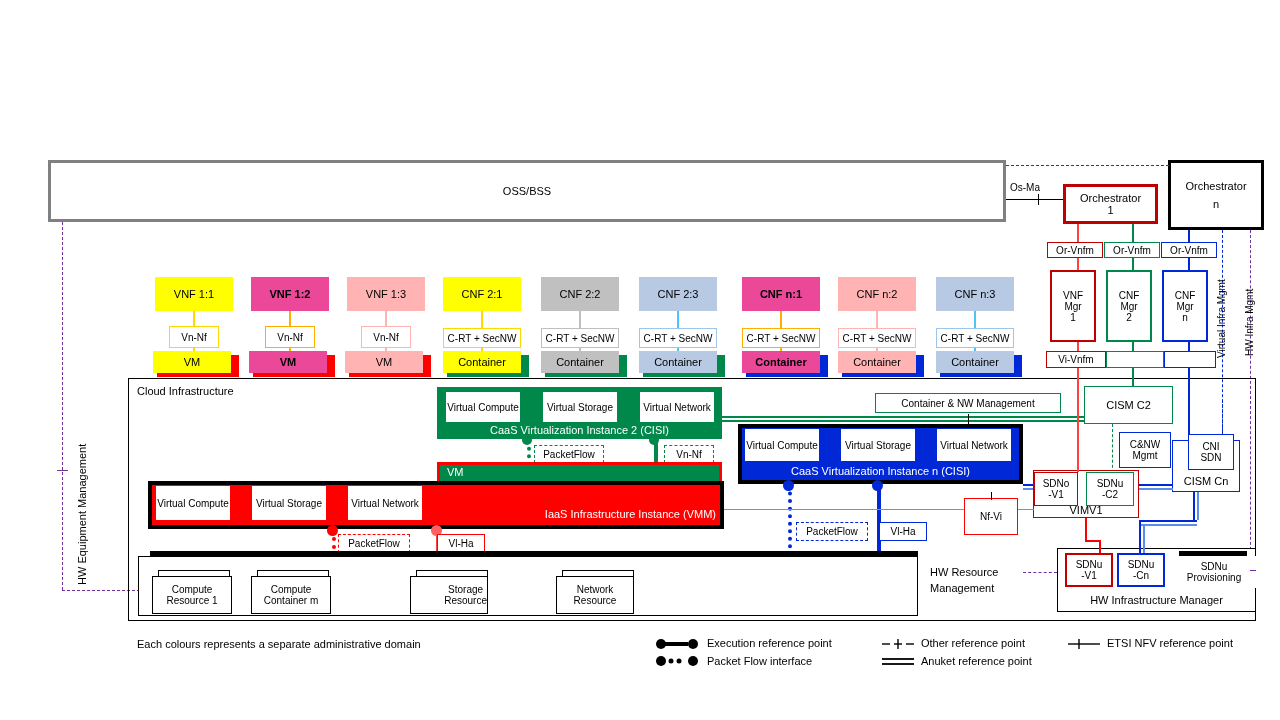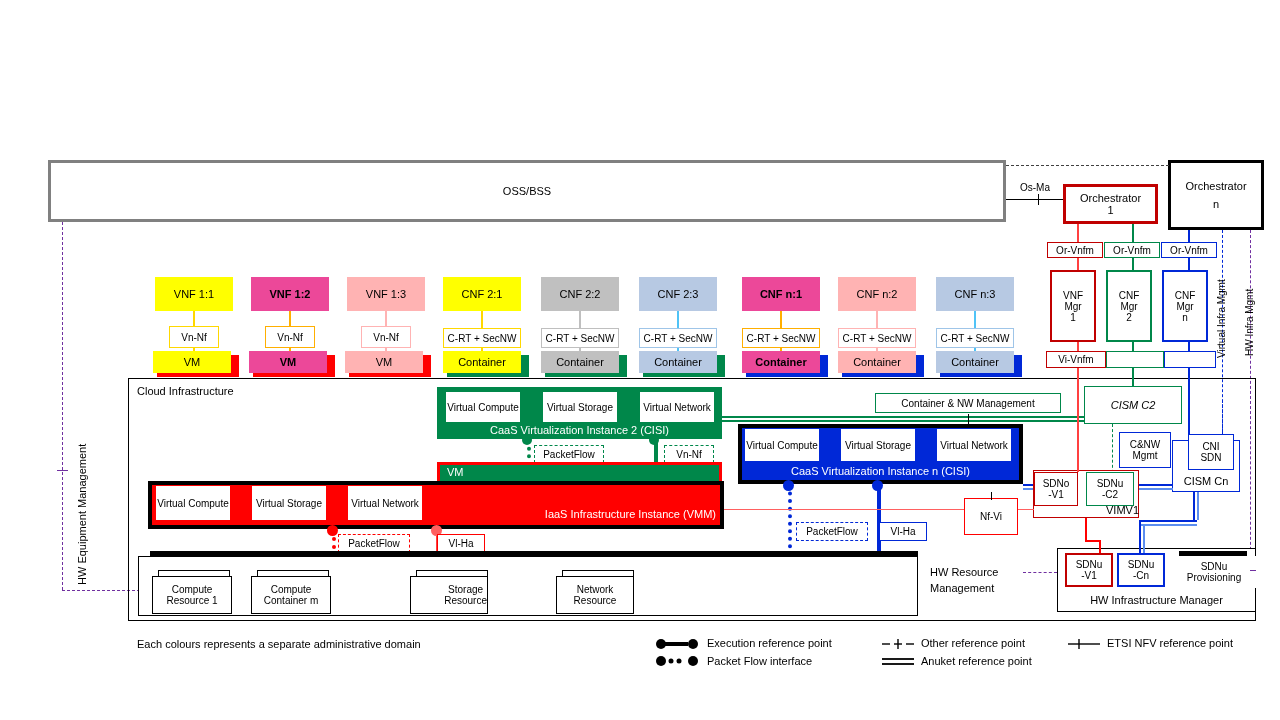--- a/index.html
+++ b/index.html
@@ -36,21 +36,21 @@
 <body>
 
 <div id="stage">
 
   <div class="abs ctr" style="left:48px;top:160px;width:958px;height:62px;border:3px solid #808080;background:#fff;">
     <span class="lbl">OSS/BSS</span>
   </div>
 
   <div class="ln" style="left:1006px;top:199px;width:62px;height:0;border-top:1px solid #000;"></div>
   <div class="ln" style="left:1038px;top:194px;width:0;height:11px;border-left:1px solid #000;"></div>
-  <div class="abs tiny" style="left:1010px;top:182px;width:40px;text-align:right;">Os-Ma</div>
+  <div class="abs tiny" style="left:1010px;top:182px;width:40px;">Os-Ma</div>
 
   <div class="abs ctr" style="left:1063px;top:184px;width:95px;height:40px;border:3px solid #C00000;background:#fff;">
     <div>
       <div class="lbl">Orchestrator</div>
       <div class="lbl">1</div>
     </div>
   </div>
   <div class="abs ctr" style="left:1168px;top:160px;width:96px;height:70px;border:3px solid #000;background:#fff;">
     <div>
       <div class="lbl">Orchestrator</div>
@@ -267,21 +267,21 @@
         <div class="tiny">Network</div>
     <div class="tiny">Resource</div>
       </div>
   </div>
 
   <div class="abs ctr chip gr" style="left:875px;top:393px;width:186px;height:20px;border:1px solid #00874A;">Container &amp; NW Management</div>
   <div class="ln" style="left:722px;top:416px;width:363px;height:0;border-top:2px solid #00874A;"></div>
   <div class="ln" style="left:722px;top:420px;width:363px;height:0;border-top:2px solid #00874A;"></div>
   <div class="ln" style="left:968px;top:414px;width:0;height:10px;border-left:1px solid #000;"></div>
 
-  <div class="abs ctr" style="left:1084px;top:386px;width:98px;height:38px;border:1px solid #00874A;background:#fff;font-style:italic;">
+  <div class="abs ctr" style="left:1084px;top:386px;width:89px;height:38px;border:1px solid #00874A;background:#fff;">
     <span class="lbl">CISM C2</span>
   </div>
   <div class="ln" style="left:1132px;top:368px;width:0;height:18px;border-left:2px solid #00874A;"></div>
   <div class="ln" style="left:1112px;top:424px;width:0;height:54px;border-left:1px dashed #00874A;"></div>
 
   <div class="abs ctr" style="left:1119px;top:432px;width:52px;height:36px;border:1px solid #0028D7;background:#fff;">
     <div>
         <div class="tiny">C&amp;NW</div>
     <div class="tiny">Mgmt</div>
       </div>
@@ -297,21 +297,21 @@
       </div>
   </div>
   <div class="ln" style="left:1188px;top:368px;width:0;height:66px;border-left:2px solid #0028D7;"></div>
   <div class="ln" style="left:1222px;top:400px;width:0;height:34px;border-left:1px dashed #0028D7;"></div>
 
   <div class="ln" style="left:1023px;top:484px;width:150px;height:0;border-top:2px solid #0028D7;"></div>
   <div class="ln" style="left:1023px;top:488px;width:150px;height:0;border-top:2px solid #5B8DEF;"></div>
   <div class="ln" style="left:1098px;top:482px;width:0;height:10px;border-left:1px solid #000;"></div>
 
   <div class="abs" style="left:1033px;top:470px;width:106px;height:48px;border:1px solid #C00000;background:#fff;"></div>
-  <div class="abs" style="left:1033px;top:504px;width:106px;text-align:right;font-size:11px;">VIMV1</div>
+  <div class="abs" style="left:1033px;top:504px;width:106px;text-align:center;font-size:11px;">VIMV1</div>
   <div class="abs ctr" style="left:1034px;top:472px;width:44px;height:34px;border:1px solid #C00000;background:#fff;">
     <div>
         <div class="tiny">SDNo</div>
     <div class="tiny">-V1</div>
       </div>
   </div>
   <div class="abs ctr" style="left:1086px;top:472px;width:48px;height:34px;border:1px solid #00874A;background:#fff;">
     <div>
         <div class="tiny">SDNu</div>
     <div class="tiny">-C2</div>

